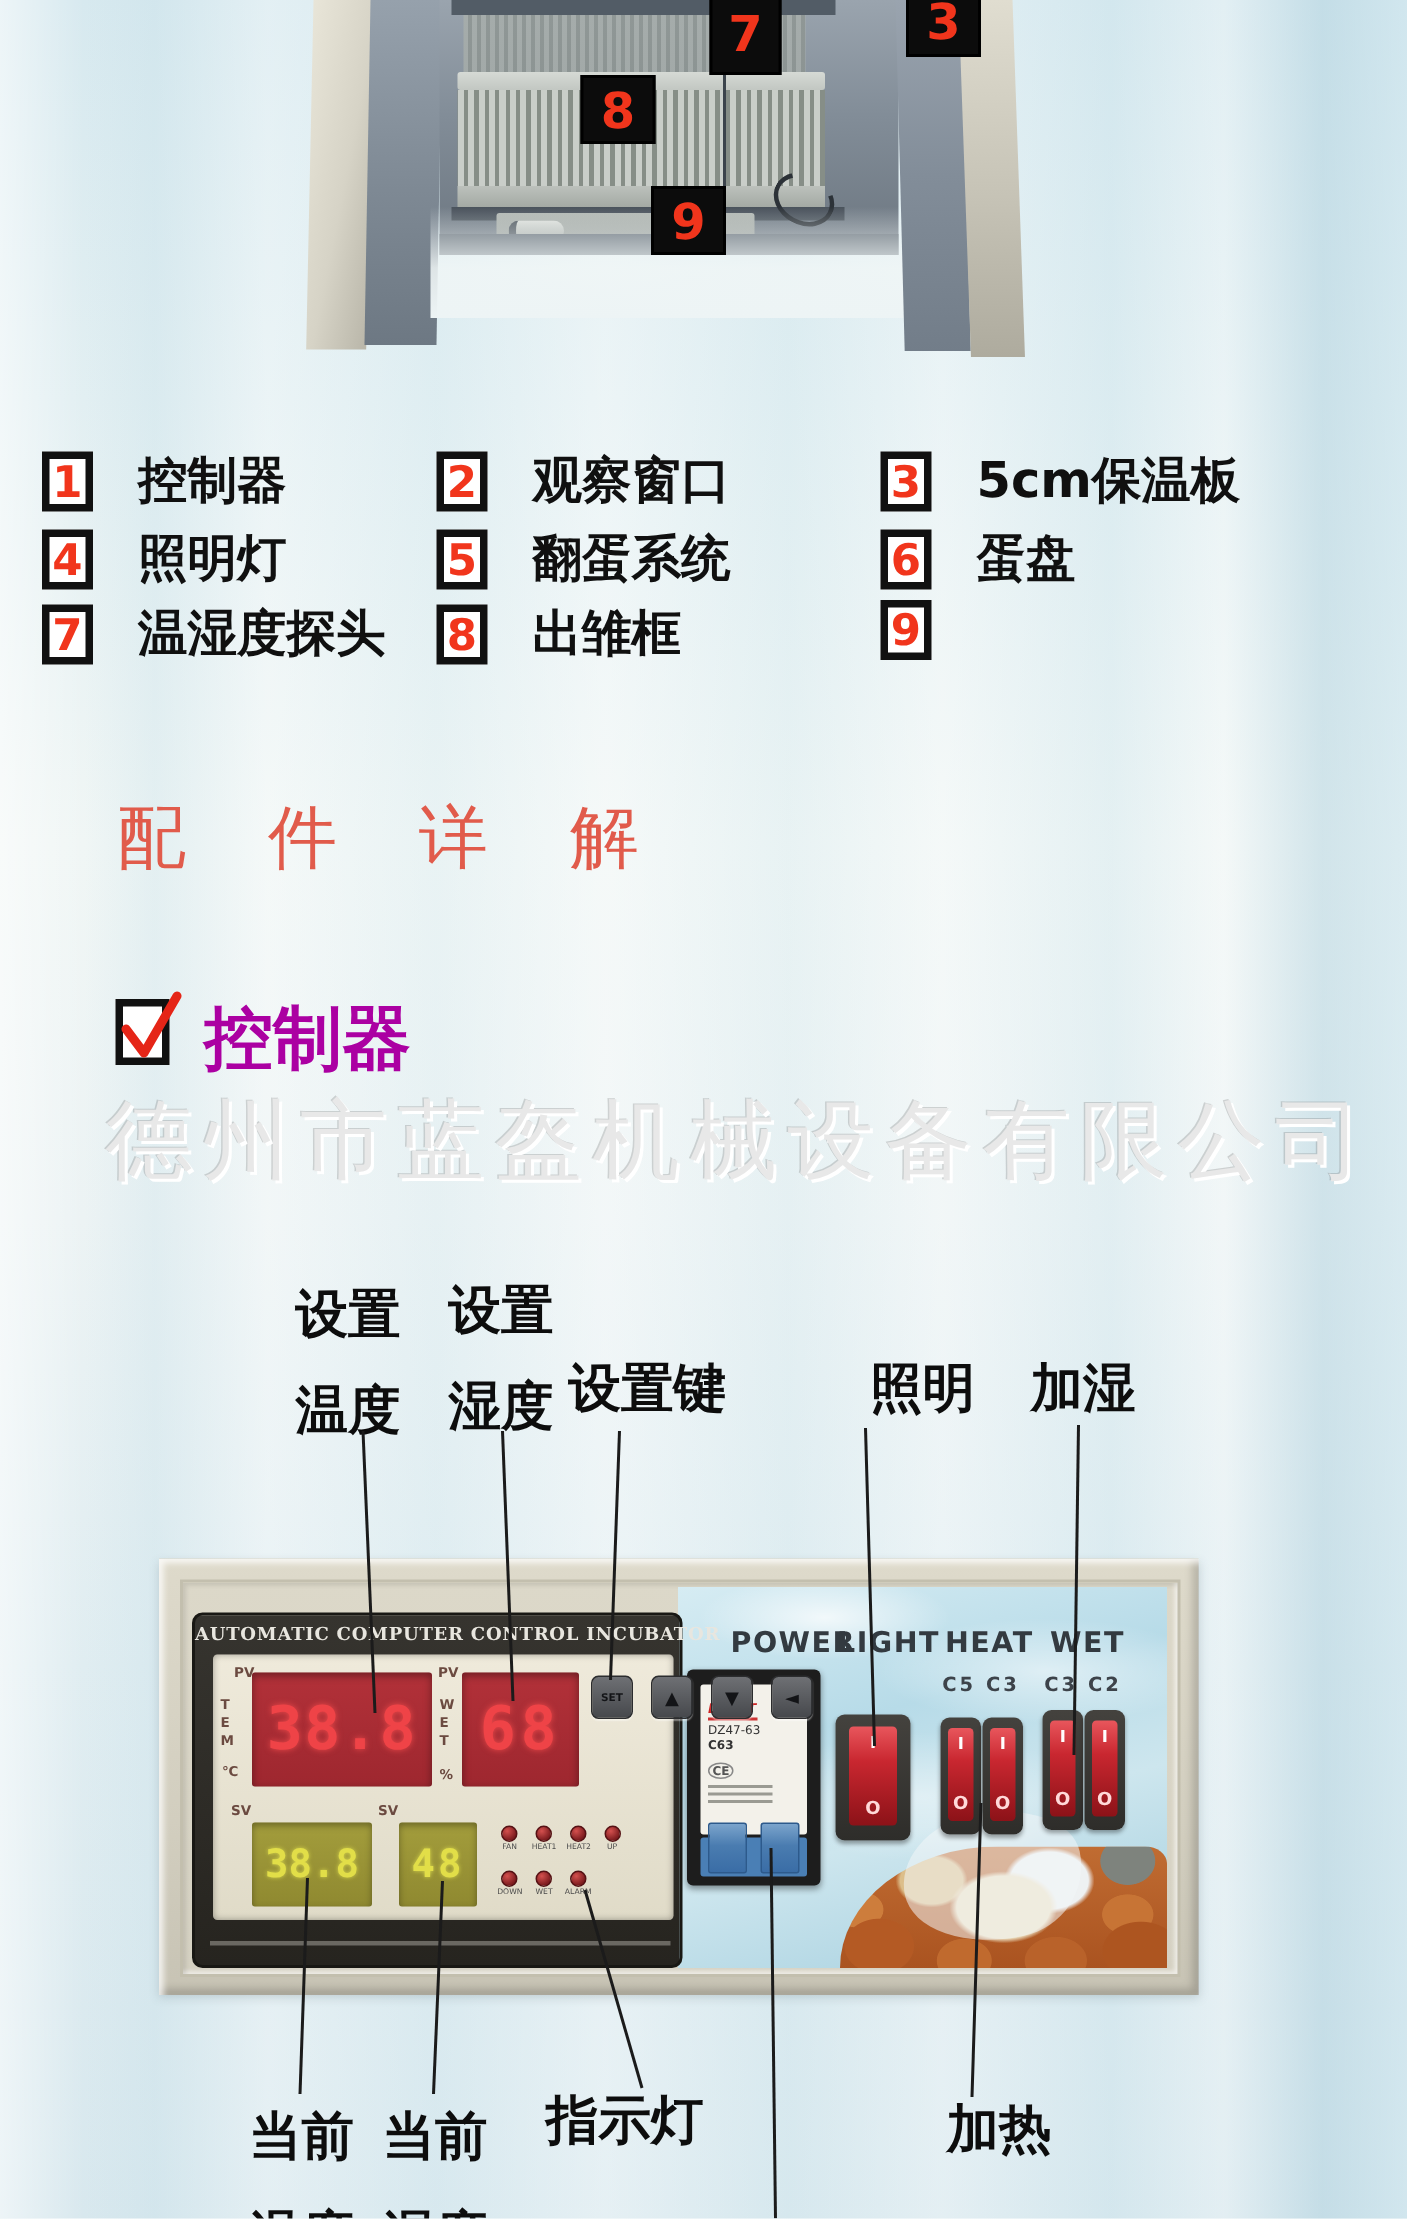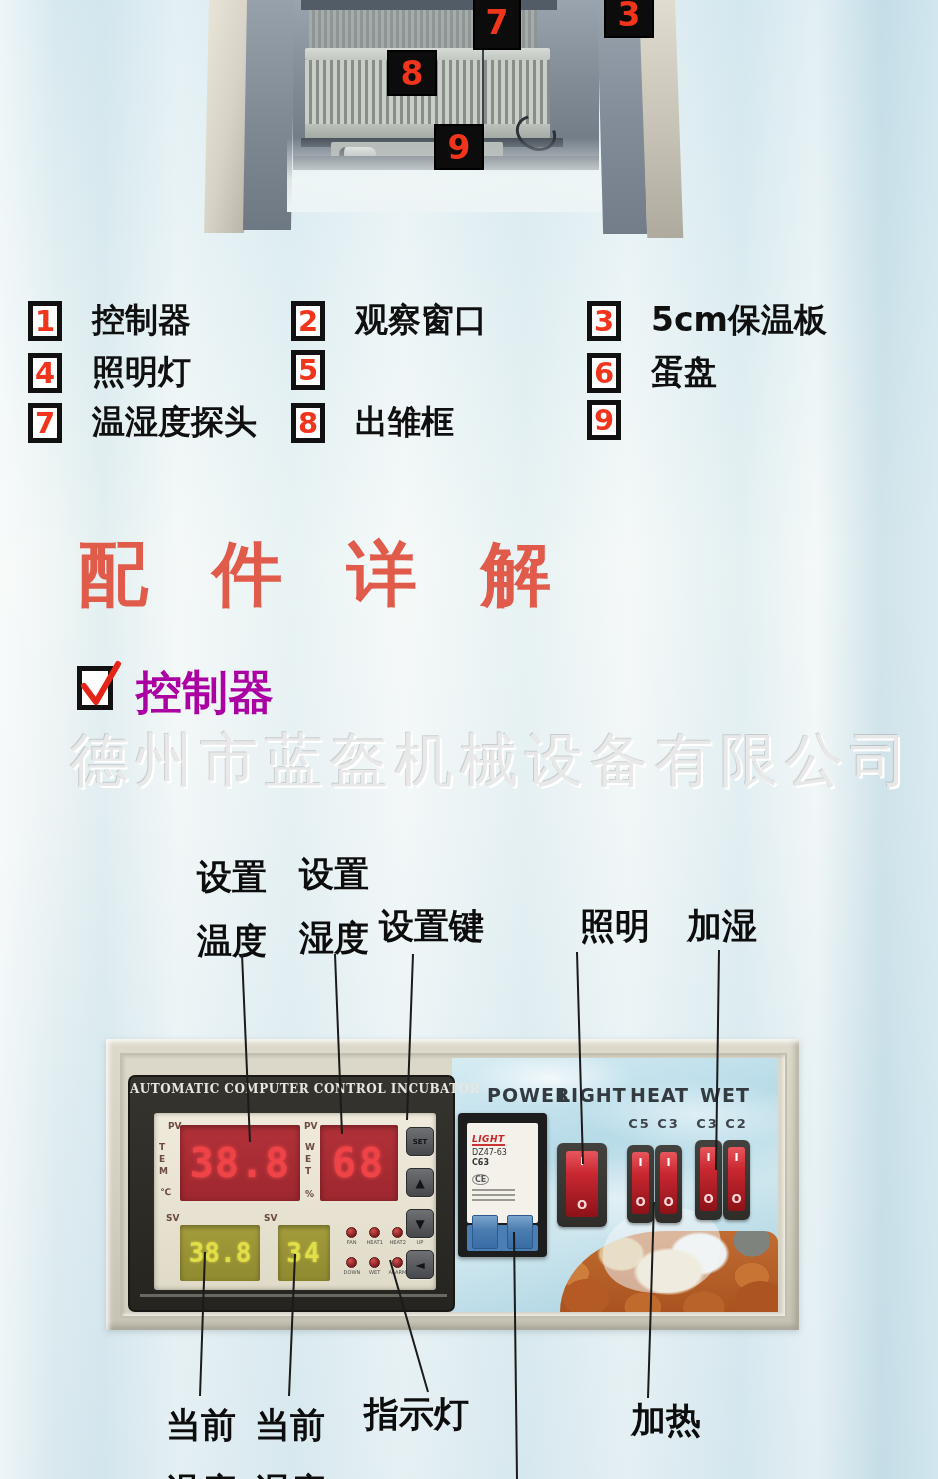--- a/index.html
+++ b/index.html
@@ -38,21 +38,21 @@
   .dr-face{left:597px;top:0;width:44px;height:234px;background:linear-gradient(180deg,#9aa4af 0%,#828d99 50%,#727d89 100%);transform:skewX(1.5deg);transform-origin:top;}
   .dr-steel{left:639px;top:0;width:36px;height:238px;background:linear-gradient(180deg,#e0ddd0 0%,#c6c3b6 55%,#aeab9e 100%);transform:skewX(2deg);transform-origin:top;}
   .pbadge{background:#0c0c0c;border:2px solid #000;color:#f1351c;font-size:33px;font-weight:bold;display:flex;align-items:center;justify-content:center;}
 
   
   .legend-item{display:flex;align-items:center;gap:30px;}
   .lbox{width:24px;height:30px;border:5px solid #111;background:#fff;color:#f1351c;font-size:29px;font-weight:bold;display:flex;align-items:center;justify-content:center;flex:0 0 auto;}
   .llab{font-size:33px;font-weight:600;color:#101010;white-space:nowrap;}
 
   
-  .sec-title{font-size:70px;font-weight:bold;color:#e15b4b;letter-spacing:20px;white-space:nowrap;}
+  .sec-title{font-size:46px;font-weight:normal;color:#e15b4b;letter-spacing:20px;white-space:nowrap;}
   .sub-title{font-size:46px;font-weight:bold;color:#ab00a2;white-space:nowrap;}
   .checkbox{width:26px;height:34px;border:5px solid #111;background:#fff;}
   .watermark{font-size:58px;letter-spacing:7px;color:#e8e8e8;white-space:nowrap;
     text-shadow:2px 2px 0 #ffffff,-1px -1px 0 rgba(110,110,110,.28);}
 
   
   .cl{font-size:35px;font-weight:bold;color:#0d0d0d;line-height:64px;white-space:nowrap;}
   .cl span{display:block;}
   .cl span:empty{display:none;}
 
@@ -79,21 +79,21 @@
       radial-gradient(30px 24px at 38% 94%,#c06a2e 60%,transparent 62%),
       radial-gradient(34px 26px at 66% 94%,#b9622a 60%,transparent 62%),
       radial-gradient(42px 32px at 92% 86%,#ad5520 60%,transparent 62%),
       radial-gradient(28px 22px at 88% 56%,#c77435 60%,transparent 62%),
       radial-gradient(26px 20px at 6% 52%,#cd7d3c 60%,transparent 62%),
       linear-gradient(180deg,#c06c32 0%,#aa5320 100%);}
   .ice{left:150px;top:150px;width:120px;height:86px;background:rgba(242,246,247,.55);border-radius:45% 55% 40% 60%/50% 45% 55% 50%;transform:rotate(-12deg);}
 
   .controller{left:22px;top:36px;width:327px;height:237px;background:linear-gradient(180deg,#36342f 0%,#26241f 100%);border:2px solid #191814;border-radius:7px;box-sizing:border-box;}
   .ctl-title{left:0;top:5px;width:100%;text-align:center;color:#e8e6df;font-family:"DejaVu Serif","Liberation Serif",serif;font-weight:bold;font-size:12px;letter-spacing:.5px;white-space:nowrap;}
-  .face{left:12px;top:36px;width:282px;height:177px;background:linear-gradient(180deg,#efeadb,#e0dbc8);border-radius:3px;box-shadow:inset 0 0 5px rgba(0,0,0,.35);margin-left:12px;}
+  .face{left:12px;top:26px;width:307px;height:177px;background:linear-gradient(180deg,#efeadb,#e0dbc8);border-radius:3px;box-shadow:inset 0 0 5px rgba(0,0,0,.35);}
   .flbl{font-size:9px;font-weight:bold;color:#6b4a40;}
   .vtext{width:1ch;word-break:break-all;line-height:12px;font-size:9px;font-weight:bold;color:#6b4a40;}
   .disp-red{background:linear-gradient(180deg,#b23139,#9e272f);border-radius:2px;box-shadow:inset 0 2px 6px rgba(0,0,0,.4);display:flex;align-items:center;justify-content:center;
     color:#ef4347;font-family:"DejaVu Sans Mono","Liberation Mono",monospace;font-weight:bold;text-shadow:0 0 4px rgba(255,80,80,.8);}
   .disp-yel{background:linear-gradient(180deg,#a39d3c,#8f8930);border-radius:2px;box-shadow:inset 0 2px 5px rgba(0,0,0,.35);display:flex;align-items:center;justify-content:center;
     color:#e2de48;font-family:"DejaVu Sans Mono","Liberation Mono",monospace;font-weight:bold;text-shadow:0 0 3px rgba(230,230,80,.8);}
   .ledcol{display:flex;flex-direction:column;align-items:center;width:23px;}
   .led{width:9px;height:9px;border-radius:50%;background:radial-gradient(circle at 35% 30%,#d4504e,#7e1d20 70%);border:1px solid #551114;}
   .ledlab{font-size:6px;color:#4c4c4c;transform:scale(.85);white-space:nowrap;}
   .cbtn{width:26px;height:27px;border-radius:5px;background:linear-gradient(180deg,#6e7074,#46484c);border:1px solid #2b2c2e;color:#131417;display:flex;align-items:center;justify-content:center;font-size:12px;font-weight:bold;box-shadow:0 1px 1px rgba(255,255,255,.4);}
@@ -185,20 +185,21 @@
     <div class="abs legend-item" style="left:28px;top:350px;">
         <div class="lbox">
           <span>4</span>
         </div>
         <span class="llab">照明灯</span>
       </div>
     <div class="abs legend-item" style="left:291px;top:350px;">
         <div class="lbox">
           <span>5</span>
         </div>
+        <span class="llab">翻蛋系统</span>
       </div>
     <div class="abs legend-item" style="left:587px;top:350px;">
         <div class="lbox">
           <span>6</span>
         </div>
         <span class="llab">蛋盘</span>
       </div>
     <div class="abs legend-item" style="left:28px;top:400px;">
         <div class="lbox">
           <span>7</span>
@@ -316,21 +317,21 @@
         <div class="abs disp-red" style="left:26px;top:12px;width:120px;height:76px;font-size:40px;letter-spacing:1px;">38.8</div>
 
         <span class="abs flbl" style="left:150px;top:8px;">PV</span>
         <div class="abs vtext" style="left:151px;top:28px;">WET</div>
         <span class="abs flbl" style="left:151px;top:76px;">%</span>
         <div class="abs disp-red" style="left:166px;top:12px;width:78px;height:76px;font-size:40px;letter-spacing:3px;">68</div>
 
         <span class="abs flbl" style="left:12px;top:100px;">SV</span>
         <div class="abs disp-yel" style="left:26px;top:112px;width:80px;height:56px;font-size:26px;">38.8</div>
         <span class="abs flbl" style="left:110px;top:100px;">SV</span>
-        <div class="abs disp-yel" style="left:124px;top:112px;width:52px;height:56px;font-size:26px;letter-spacing:2px;">34</div>
+        <div class="abs disp-yel" style="left:124px;top:112px;width:52px;height:56px;font-size:26px;letter-spacing:2px;">48</div>
 
         <div class="abs" style="left:186px;top:114px;display:flex;">
           <div class="ledcol">
               <div class="led"></div>
               <span class="ledlab">FAN</span>
             </div>
           <div class="ledcol">
               <div class="led"></div>
               <span class="ledlab">HEAT1</span>
             </div>
@@ -351,21 +352,21 @@
           <div class="ledcol">
               <div class="led"></div>
               <span class="ledlab">WET</span>
             </div>
           <div class="ledcol">
               <div class="led"></div>
               <span class="ledlab">ALARM</span>
             </div>
         </div>
 
-        <div class="abs" style="left:252px;top:14px;display:flex;flex-direction:column;gap:12px;">
+        <div class="abs" style="left:252px;top:14px;display:flex;flex-direction:row;gap:12px;">
           <div class="cbtn small">SET</div>
           <div class="cbtn">▲</div>
           <div class="cbtn">▼</div>
           <div class="cbtn">◄</div>
         </div>
       </div>
       <div class="abs ctl-line"></div>
     </div>
   </div>
 

